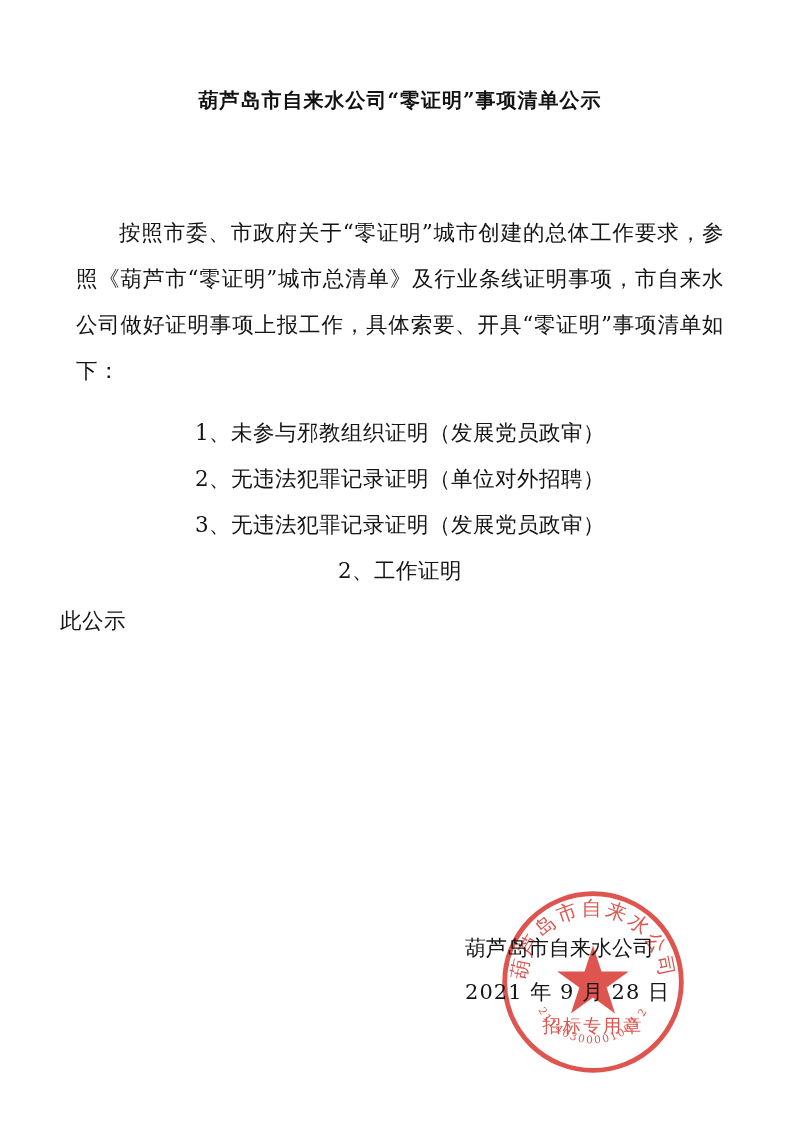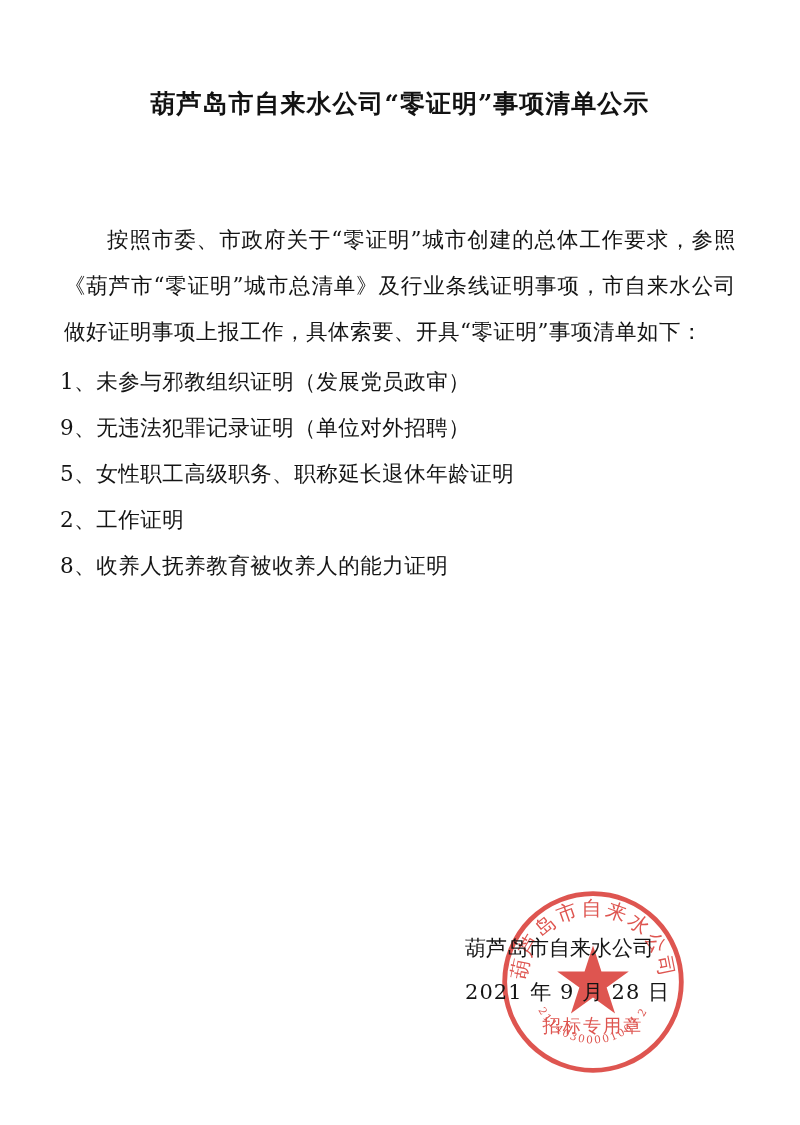--- a/index.html
+++ b/index.html
@@ -19,54 +19,55 @@
   .page {
     position: relative;
     width: 800px;
     height: 1125px;
     box-sizing: border-box;
     padding: 0 60px;
   }
 
   .doc-title {
     text-align: center;
-    font-size: 25px;
+    font-size: 20px;
     font-weight: bold;
     letter-spacing: 1px;
     margin-top: 86px;
     line-height: 1.4;
     color: #121212;
     font-family: "DejaVu Serif", "Liberation Serif", serif;
   }
 
   .body-block {
     margin-top: 96px;
     font-size: 21.5px;
     line-height: 46px;
     color: #141414;
     letter-spacing: 0.5px;
   }
 
   .para {
     text-indent: 2em;
-    margin: 4px;
+    margin: 16px;
     text-align: justify;
     text-justify: inter-ideograph;
   }
 
   .list {
     list-style: none;
     margin: 4px 0 0 0;
     padding: 0;
   }
   .list li {
     margin: 0;
     padding: 0;
     line-height: 46px;
     white-space: nowrap;
+    text-align: center;
   }
 
   .closing {
     margin-top: 4px;
     line-height: 46px;
   }
 
   .signature {
     position: absolute;
     right: 130px;
@@ -106,26 +107,26 @@
 <div class="page">
 
   <div class="doc-title">葫芦岛市自来水公司“零证明”事项清单公示</div>
 
   <div class="body-block">
 
     <p class="para">按照市委、市政府关于“零证明”城市创建的总体工作要求，参照《葫芦市“零证明”城市总清单》及行业条线证明事项，市自来水公司做好证明事项上报工作，具体索要、开具“零证明”事项清单如下：</p>
 
     <ul class="list">
       <li>1、未参与邪教组织证明（发展党员政审）</li>
-      <li>9、无违法犯罪记录证明（单位对外招聘）</li>
-      <li>5、女性职工高级职务、职称延长退休年龄证明</li>
+      <li>2、无违法犯罪记录证明（单位对外招聘）</li>
+      <li>3、无违法犯罪记录证明（发展党员政审）</li>
       <li>2、工作证明</li>
-      <li>8、收养人抚养教育被收养人的能力证明</li>
     </ul>
 
+    <div class="closing">此公示</div>
   </div>
 
   <div class="seal">
     <svg viewBox="0 0 200 200" xmlns="http://www.w3.org/2000/svg">
       <defs>
         <path id="arcTop" d="M 30,100 A 70,70 0 0 1 170,100"></path>
         <path id="arcBottom" d="M 36,100 A 64,64 0 0 0 164,100"></path>
       </defs>
       <circle cx="100" cy="100" r="92" fill="none" stroke="#d7302a" stroke-width="5"></circle>
 

